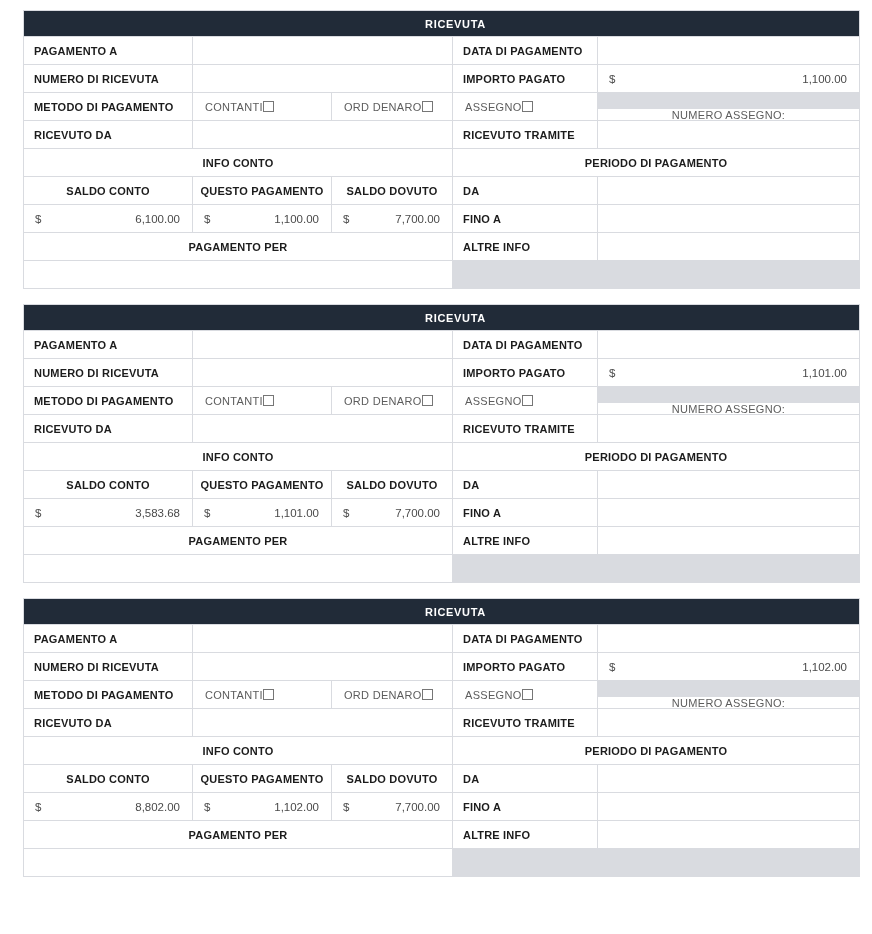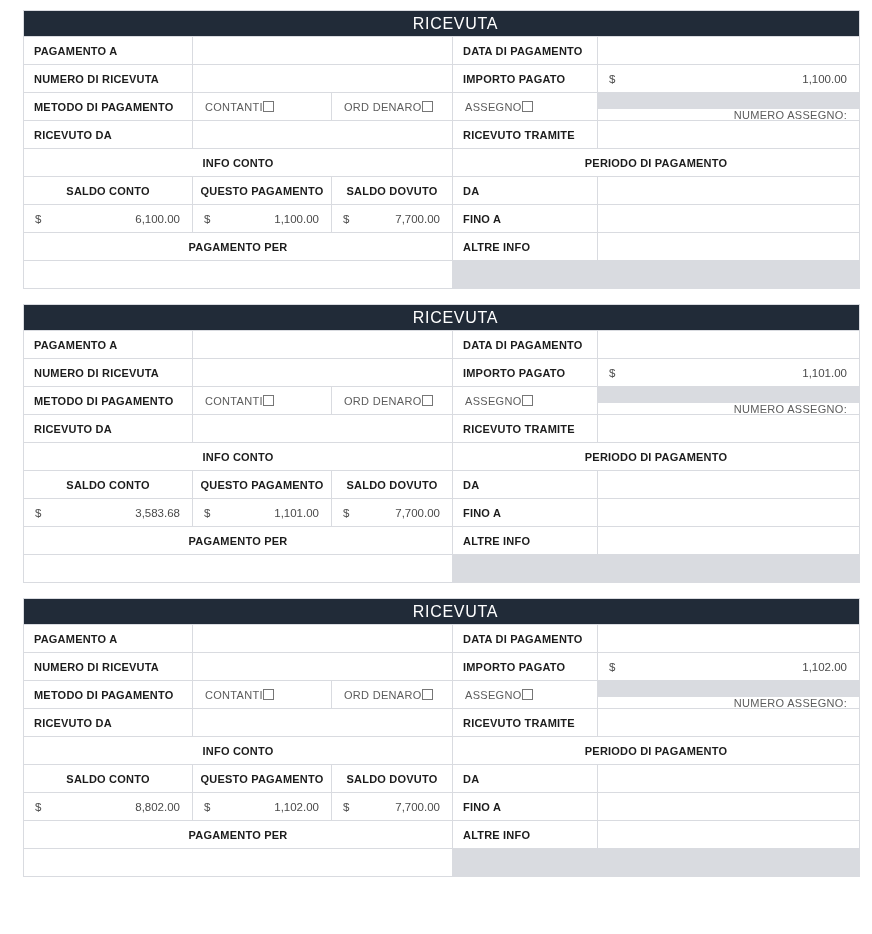--- a/index.html
+++ b/index.html
@@ -42,22 +42,22 @@
     background:#ffffff;
     display:flex;
     align-items:center;
     overflow:hidden;
   }
   .hdr{
     grid-column:1 / -1;
     background:var(--dark) !important;
     color:#ffffff;
     justify-content:center;
-    font-weight:normal;
-    font-size:16px;
+    font-weight:bold;
+    font-size:11px;
     letter-spacing:0.7px;
     padding-left:28px;
   }
   .lab{
     background:var(--light);
     font-weight:bold;
     font-size:11px;
     color:var(--labeltxt);
     padding-left:10px;
     letter-spacing:0.2px;
@@ -66,21 +66,21 @@
   .cen{justify-content:center;padding-left:0;}
   .sp2{grid-column:span 2;}
   .sp3{grid-column:span 3;}
   .field{background:#ffffff;}
   .opt{
     color:var(--opttxt);
     font-size:11px;
     letter-spacing:0.3px;
     padding:0 12px;
   }
-  .opt.left{justify-content:flex-end;margin-top:16px;}
+  .opt.left{justify-content:center;margin-top:16px;}
   .money{
     color:var(--valtxt);
     font-size:11.5px;
     justify-content:space-between;
     padding:0 12px 0 11px;
   }
   .cbx{
     width:11px;height:11px;
     border:1.5px solid #767676;
     background:#ffffff;

